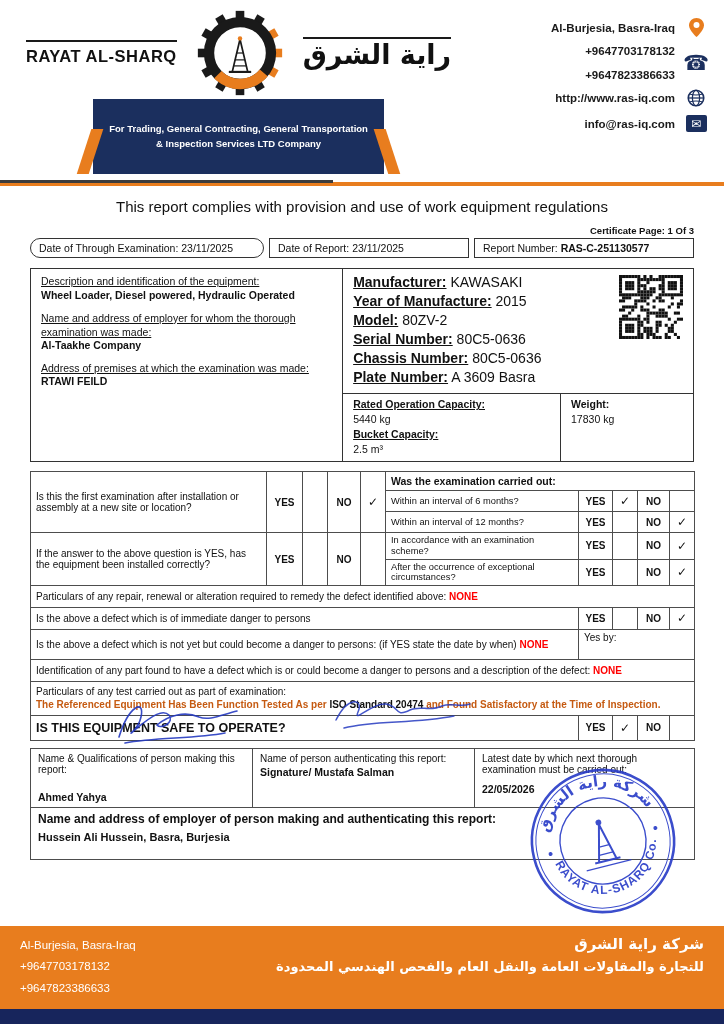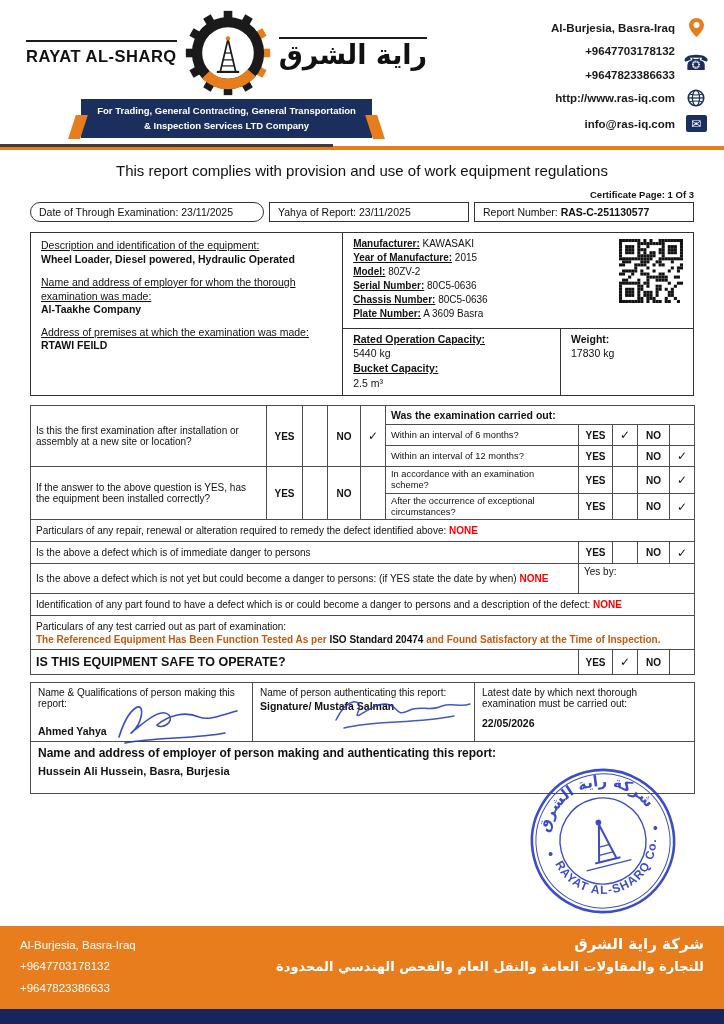--- a/index.html
+++ b/index.html
@@ -4,25 +4,25 @@
 <style>
   *{margin:0;padding:0;box-sizing:border-box;}
   html,body{background:#9a9a9a;}
   body{font-family:"Liberation Sans",sans-serif;color:#111;}
   .page{width:724px;height:1024px;background:#fff;margin:0 auto;position:relative;overflow:hidden;}
   .ar{font-family:"DejaVu Sans",sans-serif;}
 
   
   .header{display:flex;justify-content:space-between;align-items:flex-start;padding:10px 16px 0 26px;}
   .logo-wrap{display:flex;flex-direction:column;align-items:center;}
-  .logo-row{display:flex;align-items:center;gap:8px;}
+  .logo-row{display:flex;align-items:center;gap:20px;}
   .name-en{font-weight:bold;font-size:16.5px;letter-spacing:.5px;border-top:2px solid #1a1a1a;padding-top:5px;white-space:nowrap;}
   .name-ar{font-weight:bold;font-size:27px;border-top:2px solid #1a1a1a;padding-top:0;white-space:nowrap;}
   .gear-svg{width:86px;height:86px;flex:none;}
-  .banner{margin-top:3px;background:#1b2f5e;color:#fff;font-size:9.5px;font-weight:bold;text-align:center;padding:5px 16px;line-height:1.55;position:relative;}
+  .banner{margin-top:3px;background:#1b2f5e;color:#fff;font-size:9.5px;font-weight:bold;text-align:center;padding:23px 16px;line-height:1.55;position:relative;}
   .banner:before{content:"";position:absolute;left:-9px;bottom:0;width:12px;height:60%;background:#E87D1E;transform:skewX(-18deg);}
   .banner:after{content:"";position:absolute;right:-9px;bottom:0;width:12px;height:60%;background:#E87D1E;transform:skewX(18deg);}
   .contact{display:flex;flex-direction:column;align-items:flex-end;gap:8px;padding-top:8px;font-size:11.5px;font-weight:bold;color:#1a1a1a;}
   .c-row{display:flex;align-items:center;gap:9px;}
   .c-icon{width:24px;display:flex;justify-content:center;align-items:center;}
   .phone-nums{display:flex;flex-direction:column;gap:12px;align-items:flex-end;}
   .phone-glyph{font-family:"DejaVu Sans",sans-serif;font-size:21px;color:#1b2f5e;line-height:1;}
   .env{background:#1b2f5e;color:#fff;width:21px;height:17px;display:flex;align-items:center;justify-content:center;font-size:12px;border-radius:2px;font-family:"DejaVu Sans",sans-serif;}
   .divider{height:4px;background:#E87D1E;margin-top:8px;position:relative;}
   .divider span{position:absolute;left:0;top:-2.5px;width:46%;height:3px;background:#3c3c3c;display:block;}
@@ -40,21 +40,21 @@
   .bold{font-weight:bold;}
 
   
   .equip{margin:10px 30px 0;border:1.3px solid #333;display:flex;min-height:164px;}
   .eq-left{width:47%;padding:5px 10px 6px;font-size:10.5px;}
   .eq-left .lbl{text-decoration:underline;margin-top:10px;line-height:1.35;}
   .eq-left .lbl.first{margin-top:0;}
   .eq-left .val{font-weight:bold;margin-top:0;}
   .eq-right{width:53%;border-left:1.3px solid #333;display:flex;flex-direction:column;}
   .eq-top{display:flex;flex:1;}
-  .fields{flex:1;padding:5px 10px;font-size:10px;}
+  .fields{flex:1;padding:5px 10px;font-size:14px;}
   .fline{margin-bottom:3px;}
   .flabel{font-weight:bold;text-decoration:underline;}
   .qr-box{width:74px;padding:6px 8px 0 0;}
   .eq-bottom{border-top:1.3px solid #333;display:flex;}
   .cap-cell{width:62%;padding:3px 10px 5px;font-size:10.5px;line-height:1.4;}
   .wt-cell{flex:1;border-left:1.3px solid #333;padding:3px 10px;font-size:10.5px;line-height:1.4;}
 
   
   table.exam{margin:9px 30px 0;border-collapse:collapse;width:664px;font-size:10px;table-layout:fixed;}
   .exam td{border:1px solid #4d4d4d;padding:2px 5px;vertical-align:middle;overflow:hidden;}
@@ -182,21 +182,21 @@
     <div class="sub">This report complies with provision and use of work equipment regulations</div>
   </div>
   <div class="cert-page">Certificate Page: 1 Of 3</div>
 
   <div class="meta-row">
     <div class="meta-box b1">
       <span>Date of Through Examination:</span>
       <span>23/11/2025</span>
     </div>
     <div class="meta-box b2">
-      <span>Yahya of Report:</span>
+      <span>Date of Report:</span>
       <span>23/11/2025</span>
     </div>
     <div class="meta-box b3">
       <span>Report Number:</span>
       <span class="bold">RAS-C-251130577</span>
     </div>
   </div>
 
   <div class="equip">
     <div class="eq-left">

